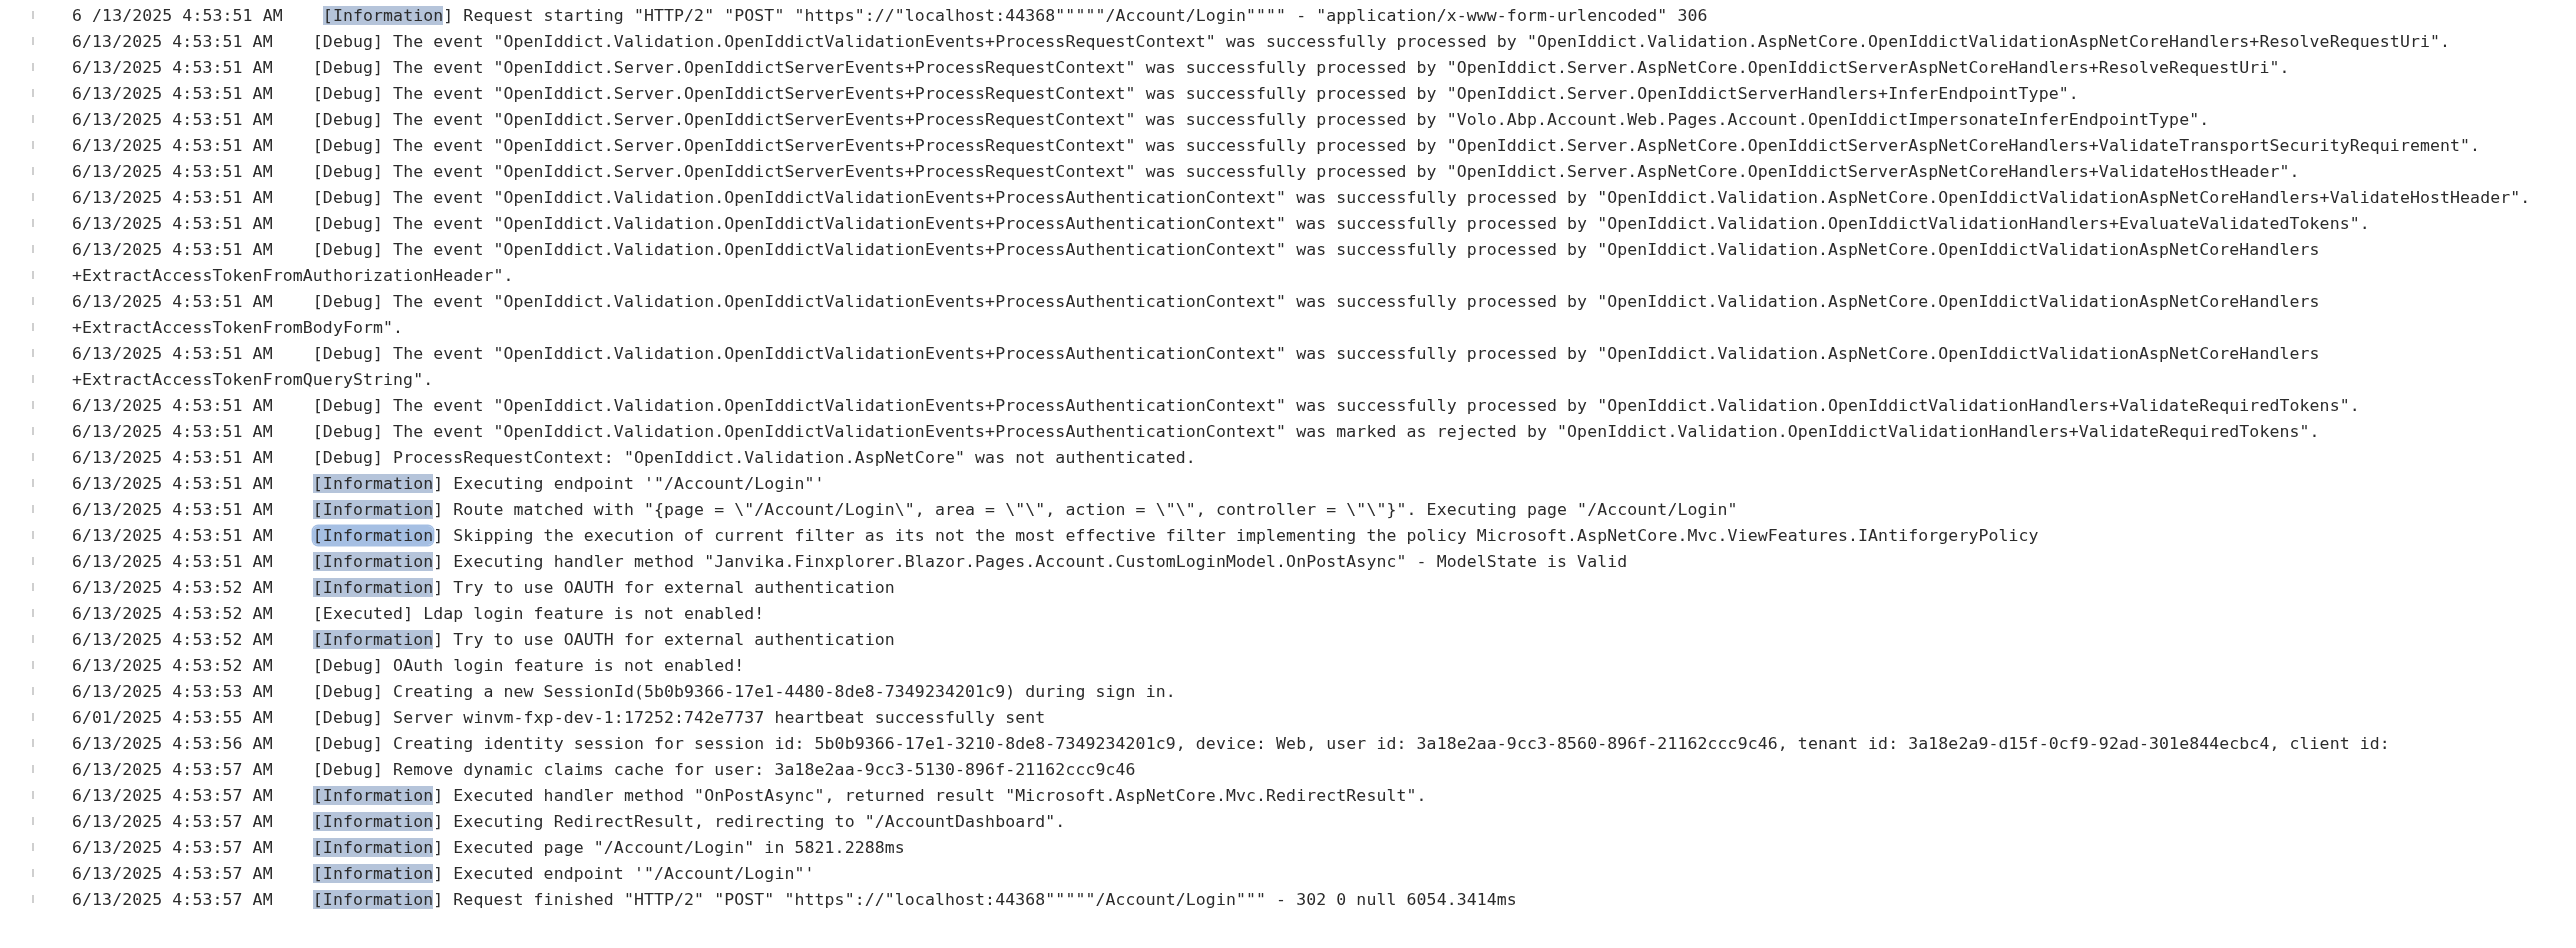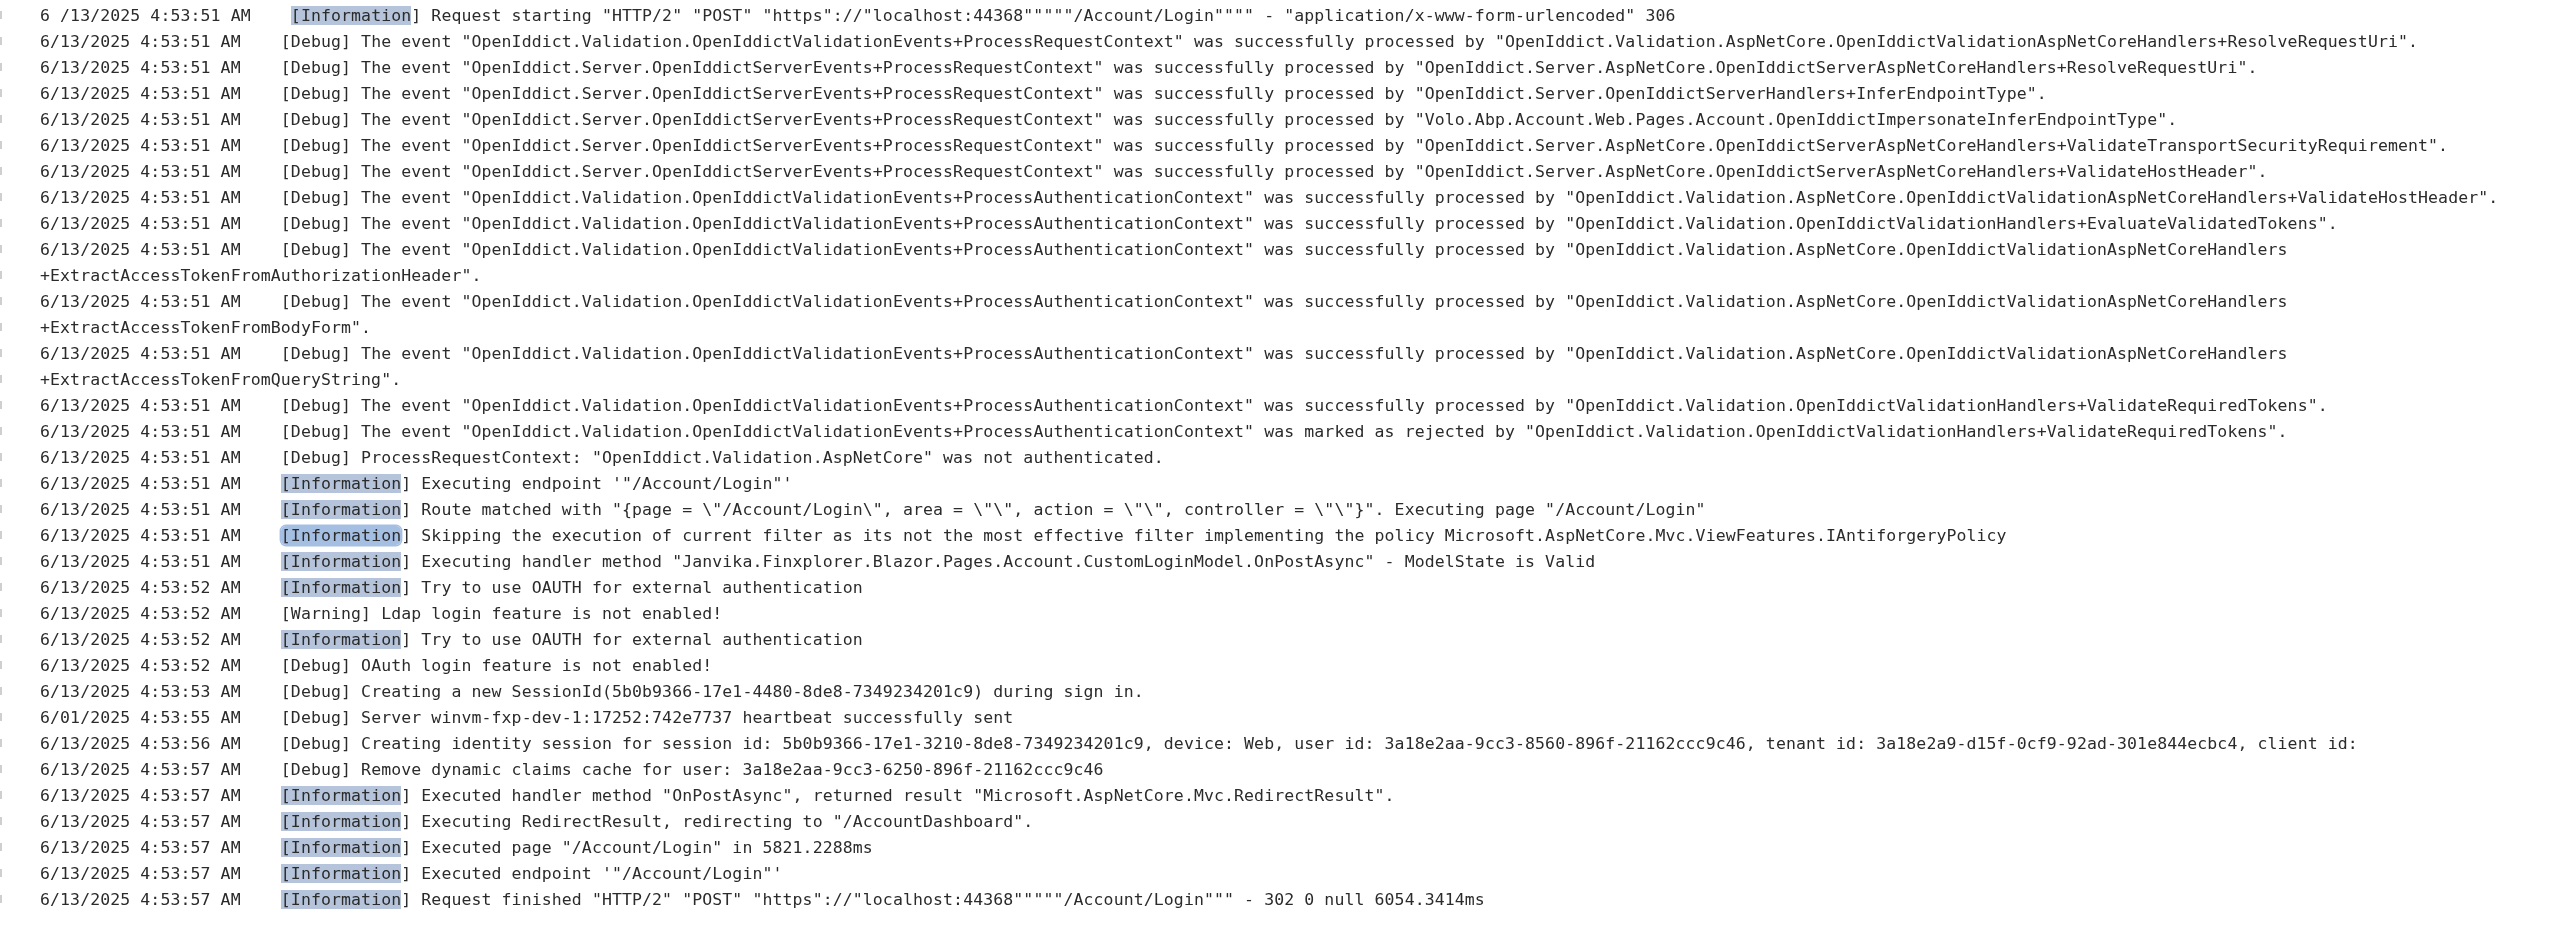--- a/index.html
+++ b/index.html
@@ -23,20 +23,21 @@
     font-size:16.5px;
     line-height:26px;
     letter-spacing:0.1px;
     color:var(--text);
   }
   .row{
     position:relative;
     white-space:pre;
     padding-left:40px;
     height:26px;
+    margin-left:32px;
   }
   
   .row::before{
     content:"";
     position:absolute;
     left:0;top:8px;
     width:2.2px;height:8px;
     background:var(--tick);
     opacity:.55;
   }
@@ -69,26 +70,26 @@
     <div class="row"><span>6/13/2025 4:53:51 AM</span>    <span>[Debug] </span><span>The event "OpenIddict.Validation.OpenIddictValidationEvents+ProcessAuthenticationContext" was successfully processed by "OpenIddict.Validation.AspNetCore.OpenIddictValidationAspNetCoreHandlers</span></div>
     <div class="row"><span>+ExtractAccessTokenFromQueryString".</span></div>
     <div class="row"><span>6/13/2025 4:53:51 AM</span>    <span>[Debug] </span><span>The event "OpenIddict.Validation.OpenIddictValidationEvents+ProcessAuthenticationContext" was successfully processed by "OpenIddict.Validation.OpenIddictValidationHandlers+ValidateRequiredTokens".</span></div>
     <div class="row"><span>6/13/2025 4:53:51 AM</span>    <span>[Debug] </span><span>The event "OpenIddict.Validation.OpenIddictValidationEvents+ProcessAuthenticationContext" was marked as rejected by "OpenIddict.Validation.OpenIddictValidationHandlers+ValidateRequiredTokens".</span></div>
     <div class="row"><span>6/13/2025 4:53:51 AM</span>    <span>[Debug] </span><span>ProcessRequestContext: "OpenIddict.Validation.AspNetCore" was not authenticated.</span></div>
     <div class="row"><span>6/13/2025 4:53:51 AM</span>    <span class="search-match">[Information</span>] <span>Executing endpoint '"/Account/Login"'</span></div>
     <div class="row"><span>6/13/2025 4:53:51 AM</span>    <span class="search-match">[Information</span>] <span>Route matched with "{page = \"/Account/Login\", area = \"\", action = \"\", controller = \"\"}". Executing page "/Account/Login"</span></div>
     <div class="row"><span>6/13/2025 4:53:51 AM</span>    <span class="search-match-active">[Information</span>] <span>Skipping the execution of current filter as its not the most effective filter implementing the policy Microsoft.AspNetCore.Mvc.ViewFeatures.IAntiforgeryPolicy</span></div>
     <div class="row"><span>6/13/2025 4:53:51 AM</span>    <span class="search-match">[Information</span>] <span>Executing handler method "Janvika.Finxplorer.Blazor.Pages.Account.CustomLoginModel.OnPostAsync" - ModelState is Valid</span></div>
     <div class="row"><span>6/13/2025 4:53:52 AM</span>    <span class="search-match">[Information</span>] <span>Try to use OAUTH for external authentication</span></div>
-    <div class="row"><span>6/13/2025 4:53:52 AM</span>    <span>[Warning] </span><span>Ldap login feature is not enabled!</span></div>
+    <div class="row"><span>6/13/2025 4:53:52 AM</span>    <span>[Executed] </span><span>Ldap login feature is not enabled!</span></div>
     <div class="row"><span>6/13/2025 4:53:52 AM</span>    <span class="search-match">[Information</span>] <span>Try to use OAUTH for external authentication</span></div>
     <div class="row"><span>6/13/2025 4:53:52 AM</span>    <span>[Debug] </span><span>OAuth login feature is not enabled!</span></div>
     <div class="row"><span>6/13/2025 4:53:53 AM</span>    <span>[Debug] </span><span>Creating a new SessionId(5b0b9366-17e1-4480-8de8-7349234201c9) during sign in.</span></div>
     <div class="row"><span>6/01/2025 4:53:55 AM</span>    <span>[Debug] </span><span>Server winvm-fxp-dev-1:17252:742e7737 heartbeat successfully sent</span></div>
     <div class="row"><span>6/13/2025 4:53:56 AM</span>    <span>[Debug] </span><span>Creating identity session for session id: 5b0b9366-17e1-3210-8de8-7349234201c9, device: Web, user id: 3a18e2aa-9cc3-8560-896f-21162ccc9c46, tenant id: 3a18e2a9-d15f-0cf9-92ad-301e844ecbc4, client id:</span></div>
-    <div class="row"><span>6/13/2025 4:53:57 AM</span>    <span>[Debug] </span><span>Remove dynamic claims cache for user: 3a18e2aa-9cc3-6250-896f-21162ccc9c46</span></div>
+    <div class="row"><span>6/13/2025 4:53:57 AM</span>    <span>[Debug] </span><span>Remove dynamic claims cache for user: 3a18e2aa-9cc3-5130-896f-21162ccc9c46</span></div>
     <div class="row"><span>6/13/2025 4:53:57 AM</span>    <span class="search-match">[Information</span>] <span>Executed handler method "OnPostAsync", returned result "Microsoft.AspNetCore.Mvc.RedirectResult".</span></div>
     <div class="row"><span>6/13/2025 4:53:57 AM</span>    <span class="search-match">[Information</span>] <span>Executing RedirectResult, redirecting to "/AccountDashboard".</span></div>
     <div class="row"><span>6/13/2025 4:53:57 AM</span>    <span class="search-match">[Information</span>] <span>Executed page "/Account/Login" in 5821.2288ms</span></div>
     <div class="row"><span>6/13/2025 4:53:57 AM</span>    <span class="search-match">[Information</span>] <span>Executed endpoint '"/Account/Login"'</span></div>
     <div class="row"><span>6/13/2025 4:53:57 AM</span>    <span class="search-match">[Information</span>] <span>Request finished "HTTP/2" "POST" "https"://"localhost:44368"""""/Account/Login""" - 302 0 null 6054.3414ms</span></div>
   </div>
 
 
 </body></html>

